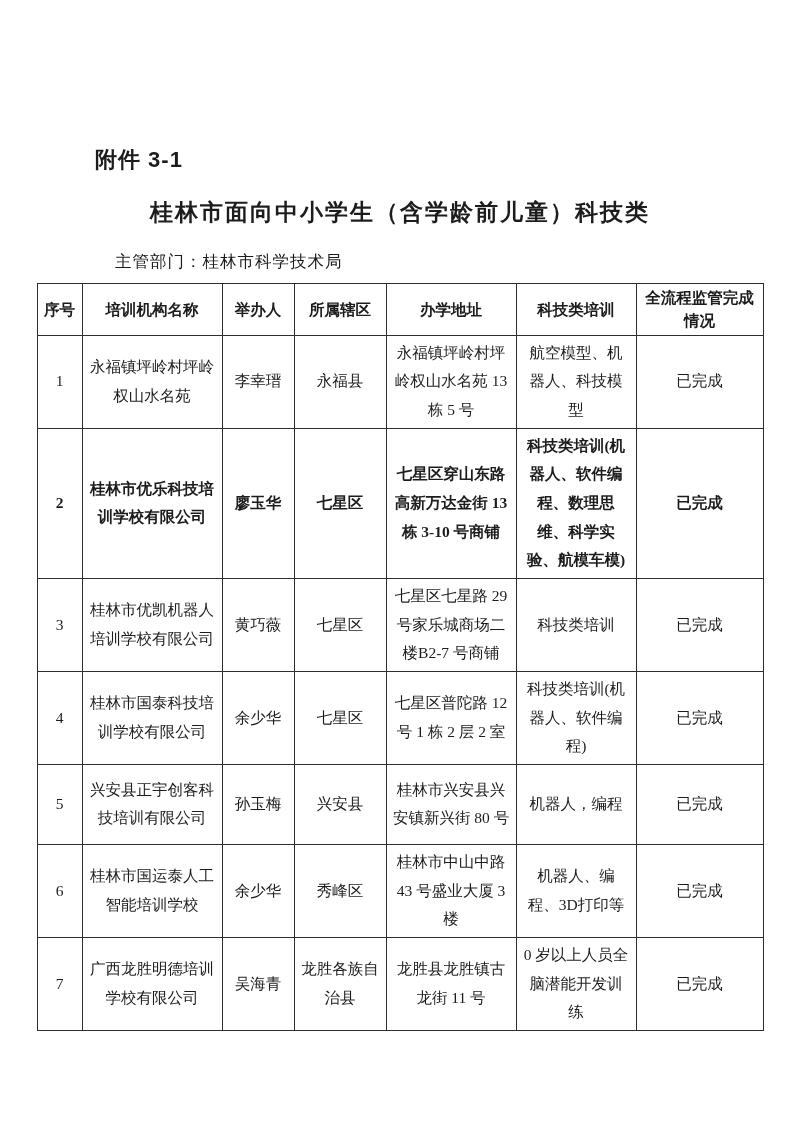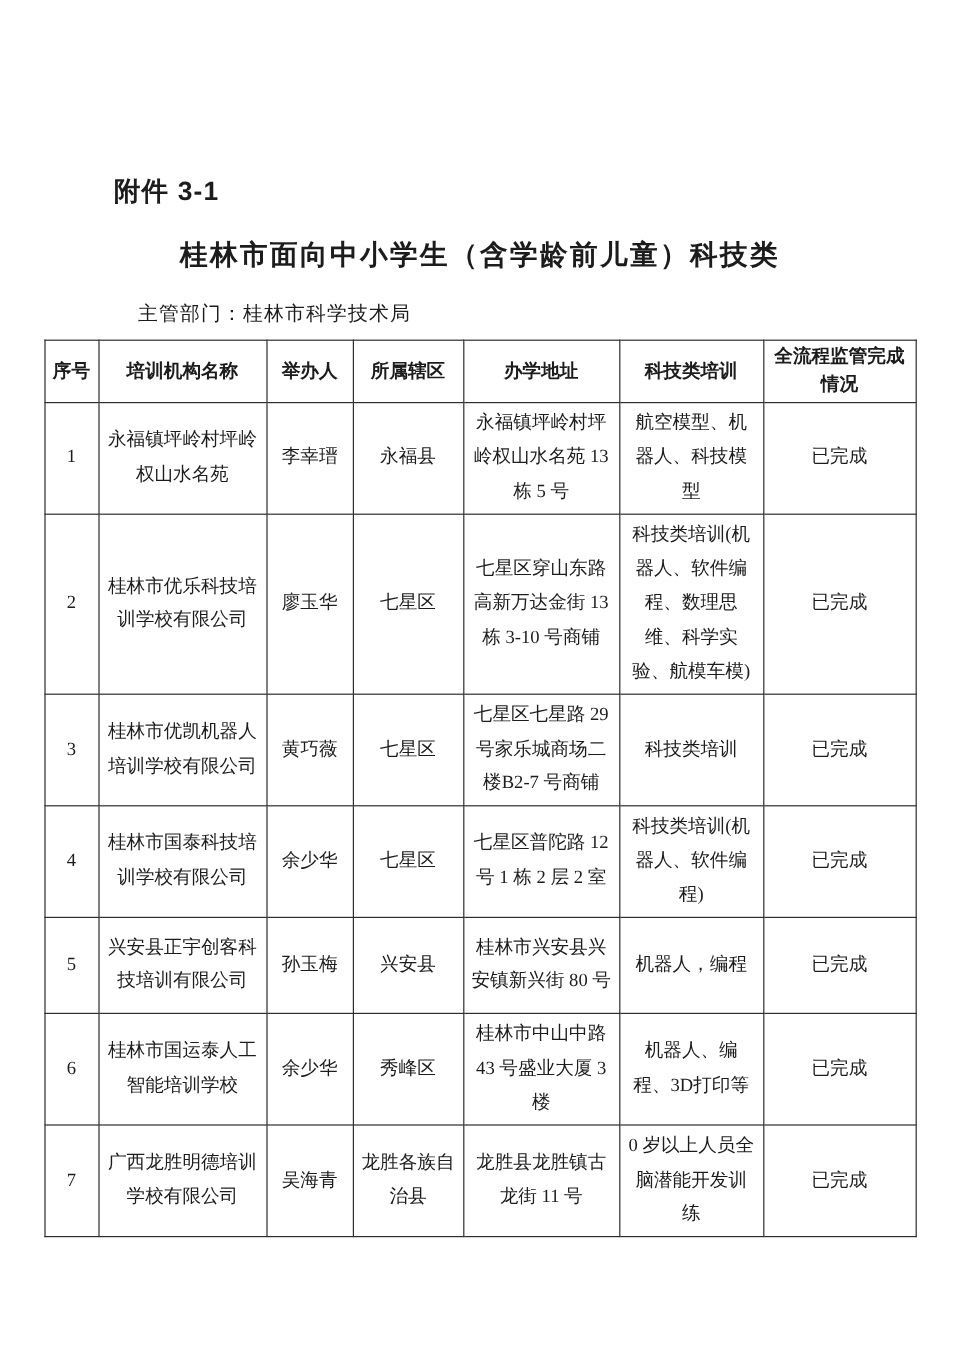--- a/index.html
+++ b/index.html
@@ -64,21 +64,21 @@
   }
   col.c-no       { width: 45px; }
   col.c-name     { width: 140px; }
   col.c-founder  { width: 72px; }
   col.c-district { width: 92px; }
   col.c-address  { width: 130px; }
   col.c-content  { width: 120px; }
   col.c-status   { width: 127px; }
 
   tbody tr:nth-child(1) td { height: 85px; }
-  tbody tr:nth-child(2) td { height: 130px; }
+  tbody tr:nth-child(2) td { height: 130px; font-weight: bold; }
   tbody tr:nth-child(3) td { height: 88px; }
   tbody tr:nth-child(4) td { height: 86px; }
   tbody tr:nth-child(5) td { height: 80px; }
   tbody tr:nth-child(6) td { height: 85px; }
   tbody tr:nth-child(7) td { height: 91px; }
 </style>
 </head>
 <body>
 
 <div class="page">

